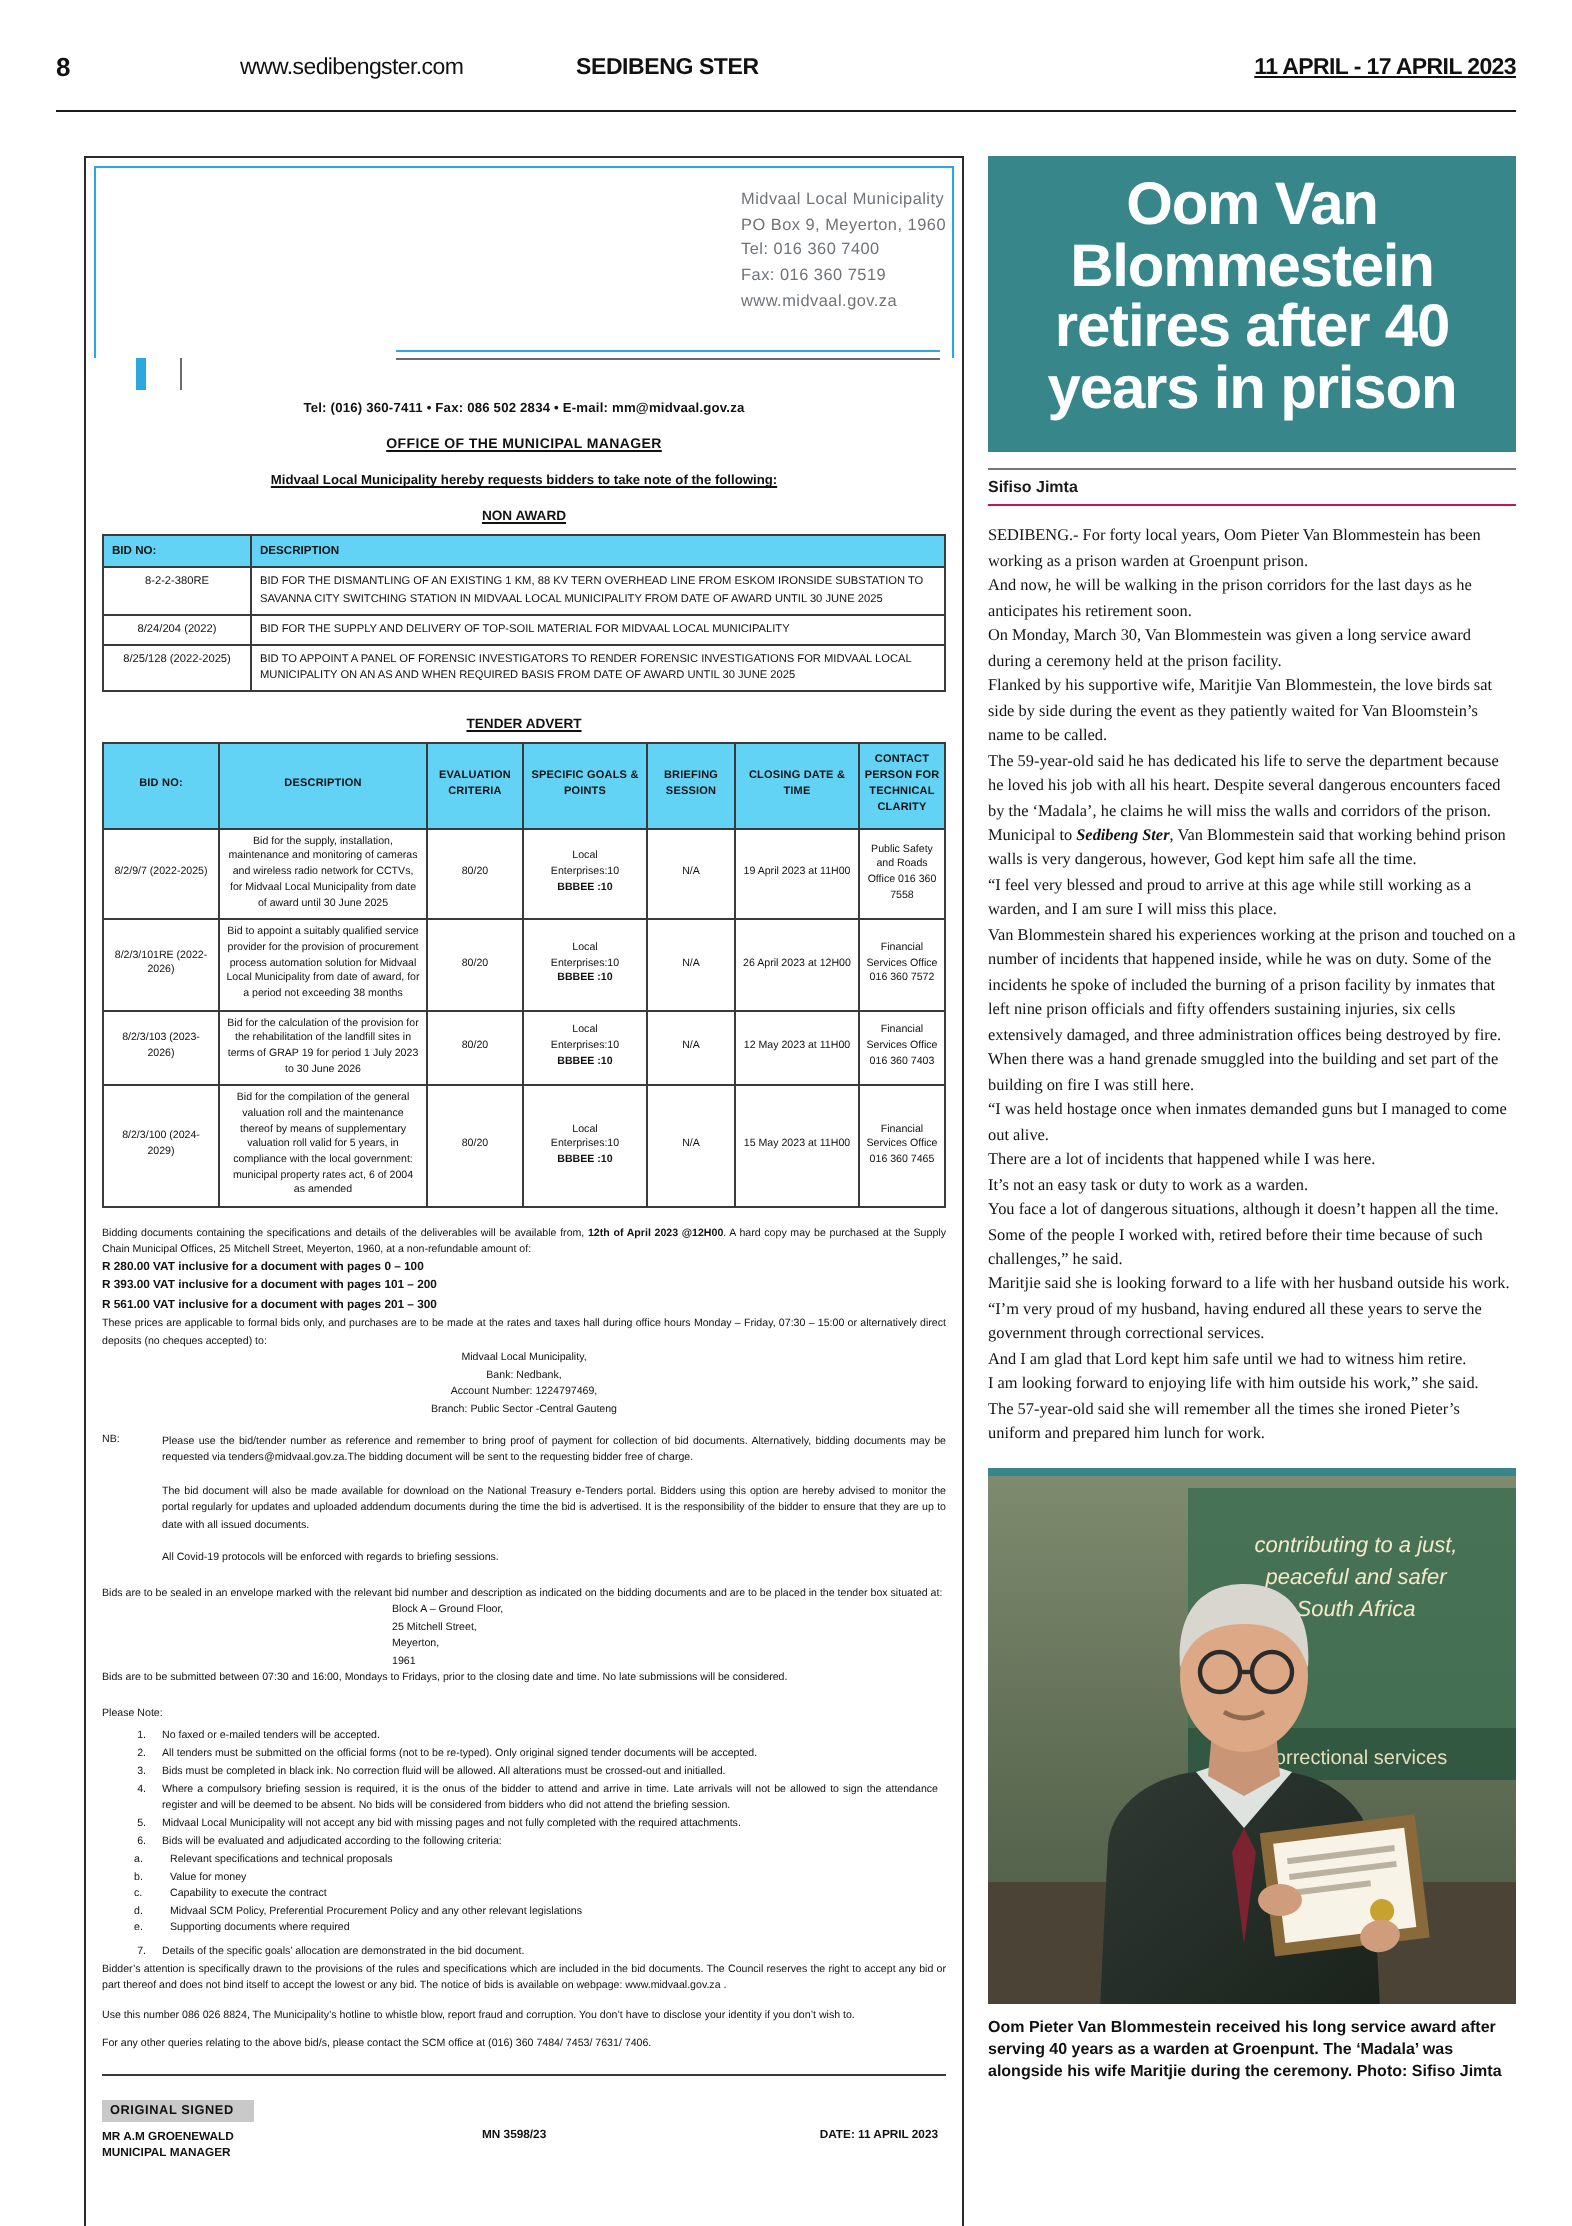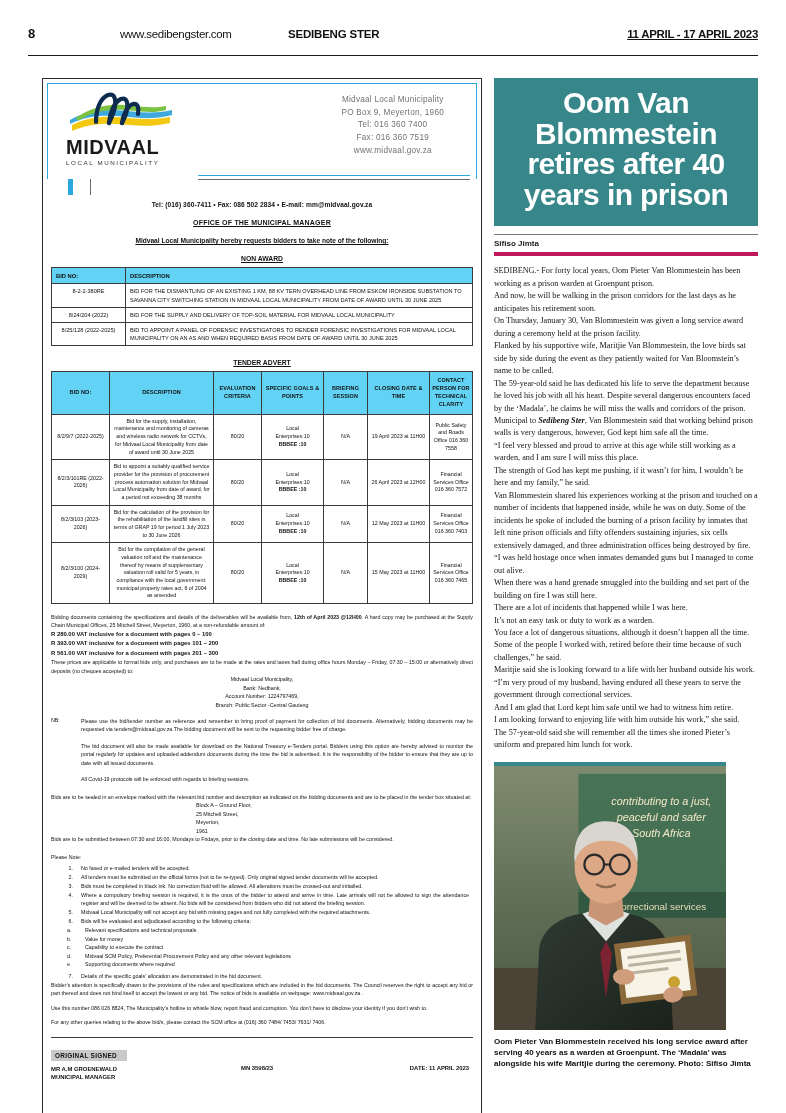--- a/index.html
+++ b/index.html
@@ -61,22 +61,22 @@
   .logo-swoosh svg { display: block; }
   .logo-word {
     font-size: 20px; font-weight: bold; letter-spacing: 0.5px;
     color: #1a1a1a; line-height: 1; margin-top: 1px;
   }
   .logo-sub {
     font-size: 6.2px; letter-spacing: 1.6px; color: #333;
     margin-top: 2px;
   }
   .ad-contact {
-    position: absolute; right: 32px; top: 10px;
-    text-align: center;
+    position: absolute; right: 3px; top: 10px;
+    text-align: left;
     font-size: 8.2px; line-height: 1.55; color: #6f7377;
     letter-spacing: 0.25px;
   }
   .lh-rules { position: absolute; left: 150px; right: 6px; bottom: -1px; }
   .lh-rule1 { height: 1.2px; background: #2aa9e0; margin-bottom: 3px; }
   .lh-rule2 { height: 1px; background: #6b6b6b; }
   .lh-tick {
     position: absolute; left: 20px; bottom: -16px;
     width: 5px; height: 16px; background: #2aa9e0;
   }
@@ -195,38 +195,38 @@
     font-size: 30px; font-weight: bold;
     line-height: 1.02;
     letter-spacing: -0.6px;
     padding: 10px 6px 16px 6px;
     margin-bottom: 0;
   }
   .byline-wrap { border-top: 1px solid #777; margin-top: 8px; }
   .byline {
     font-size: 8px; font-weight: bold;
     padding: 4px 0 4px 0;
-    border-bottom: 4px solid #be185d;
+    border-bottom: 1px solid #be185d;
     color: #1a1a1a;
   }
   .art-body {
     font-family: "Liberation Serif", serif;
     font-size: 8.2px;
     line-height: 1.52;
     text-align: left;
     color: #141414;
     padding-top: 9px;
   }
   .art-body p { margin: 0; }
   .art-body i { font-style: italic; font-weight: bold; }
 
   
   .photo {
     position: relative;
-    width: 232px; height: 268px;
+    width: 264px; height: 268px;
     margin-top: 10px;
     border-top: 4px solid #37878a;
     overflow: hidden;
     background: #fdba74;
   }
   .photo svg { display: block; width: 100%; height: 100%; }
   .caption {
     font-size: 8px; font-weight: bold; line-height: 1.42;
     margin-top: 6px; color: #111;
   }
@@ -241,34 +241,20 @@
     <div class="mh-site">www.sedibengster.com</div>
     <div class="mh-title">SEDIBENG STER</div>
     <div class="mh-date">11 APRIL - 17 APRIL 2023</div>
   </div>
 
   <div class="cols">
 
     <div class="advert">
 
       <div class="ad-letterhead">
-        <div class="logo-wrap">
-          <div class="logo-swoosh">
-            <svg viewBox="0 0 112 44" width="112" height="44" aria-hidden="true">
-              <path d="M6 33 C20 26, 34 24, 50 25 C66 26, 82 29, 104 25 L104 31 C82 36, 66 33, 50 32 C34 31, 20 33, 6 39 Z" fill="#f2c811"></path>
-              <path d="M4 28 C18 20, 32 17, 50 18 C68 19, 84 23, 106 18 L106 23 C84 29, 68 25, 50 24 C32 23, 18 25, 4 32 Z" fill="#3fa9dc"></path>
-              <path d="M10 26 C24 16, 40 12, 58 13 C74 14, 86 17, 100 14 L100 18 C86 22, 74 19, 58 18 C40 17, 26 20, 12 29 Z" fill="#7cc242"></path>
-              <path d="M30 30 C30 18, 34 6, 42 3 C48 1, 50 6, 49 14 C48 21, 45 27, 43 31" fill="none" stroke="#0d2b4e" stroke-width="4.2" stroke-linecap="round"></path>
-              <path d="M43 31 C44 21, 48 10, 55 7 C61 5, 62 11, 61 18 C60 24, 57 29, 56 31" fill="none" stroke="#0d2b4e" stroke-width="4.2" stroke-linecap="round"></path>
-              <path d="M56 31 C57 23, 61 14, 67 12 C72 11, 73 16, 72 22" fill="none" stroke="#0d2b4e" stroke-width="4.2" stroke-linecap="round"></path>
-            </svg>
-          </div>
-          <div class="logo-word">MIDVAAL</div>
-          <div class="logo-sub">LOCAL MUNICIPALITY</div>
-        </div>
         <div class="ad-contact">
           <div>Midvaal Local Municipality</div>
           <div>PO Box 9, Meyerton, 1960</div>
           <div>Tel: 016 360 7400</div>
           <div>Fax: 016 360 7519</div>
           <div>www.midvaal.gov.za</div>
         </div>
         <div class="lh-rules">
           <div class="lh-rule1"></div>
           <div class="lh-rule2"></div>
@@ -494,29 +480,28 @@
 
       <div class="headline">Oom Van Blommestein retires after 40 years in prison</div>
 
       <div class="byline-wrap">
         <div class="byline">Sifiso Jimta</div>
       </div>
 
       <div class="art-body">
         <p>SEDIBENG.- For forty local years, Oom Pieter Van Blommestein has been working as a prison warden at Groenpunt prison.</p>
         <p>And now, he will be walking in the prison corridors for the last days as he anticipates his retirement soon.</p>
-        <p>On Thursday, January 30, Van Blommestein was given a long service award during a ceremony held at the prison facility.</p>
+        <p>On Monday, March 30, Van Blommestein was given a long service award during a ceremony held at the prison facility.</p>
         <p>Flanked by his supportive wife, Maritjie Van Blommestein, the love birds sat side by side during the event as they patiently waited for Van Bloomstein’s name to be called.</p>
         <p>The 59-year-old said he has dedicated his life to serve the department because he loved his job with all his heart. Despite several dangerous encounters faced by the ‘Madala’, he claims he will miss the walls and corridors of the prison.</p>
         <p><span>Municipal to </span><i>Sedibeng Ster</i><span>, Van Blommestein said that working behind prison walls is very dangerous, however, God kept him safe all the time.</span></p>
         <p>“I feel very blessed and proud to arrive at this age while still working as a warden, and I am sure I will miss this place.</p>
-        <p>The strength of God has kept me pushing, if it wasn’t for him, I wouldn’t be here and my family,” he said.</p>
         <p>Van Blommestein shared his experiences working at the prison and touched on a number of incidents that happened inside, while he was on duty. Some of the incidents he spoke of included the burning of a prison facility by inmates that left nine prison officials and fifty offenders sustaining injuries, six cells extensively damaged, and three administration offices being destroyed by fire.</p>
+        <p>When there was a hand grenade smuggled into the building and set part of the building on fire I was still here.</p>
         <p>“I was held hostage once when inmates demanded guns but I managed to come out alive.</p>
-        <p>When there was a hand grenade smuggled into the building and set part of the building on fire I was still here.</p>
         <p>There are a lot of incidents that happened while I was here.</p>
         <p>It’s not an easy task or duty to work as a warden.</p>
         <p>You face a lot of dangerous situations, although it doesn’t happen all the time. Some of the people I worked with, retired before their time because of such challenges,” he said.</p>
         <p>Maritjie said she is looking forward to a life with her husband outside his work.</p>
         <p>“I’m very proud of my husband, having endured all these years to serve the government through correctional services.</p>
         <p>And I am glad that Lord kept him safe until we had to witness him retire.</p>
         <p>I am looking forward to enjoying life with him outside his work,” she said.</p>
         <p>The 57-year-old said she will remember all the times she ironed Pieter’s uniform and prepared him lunch for work.</p>
       </div>
 

